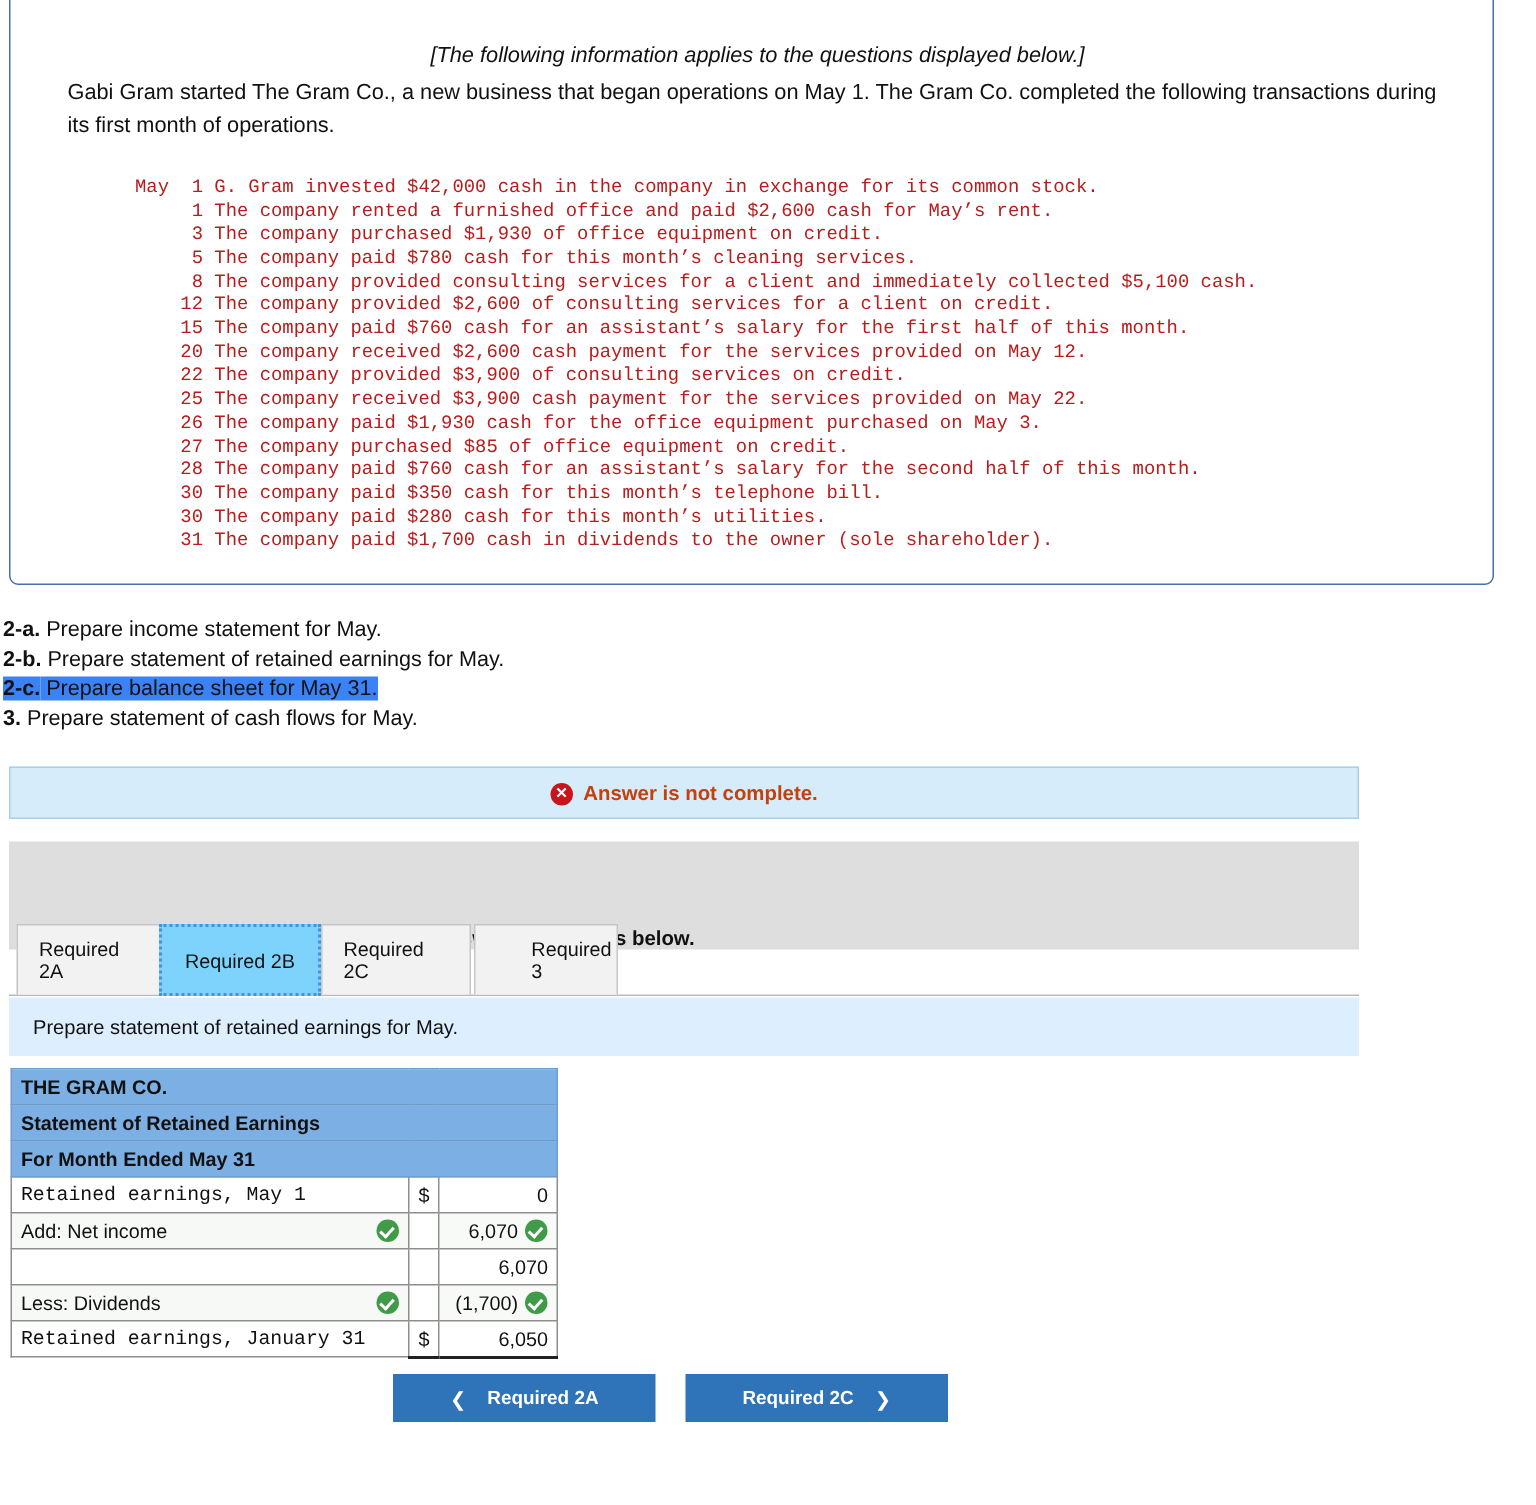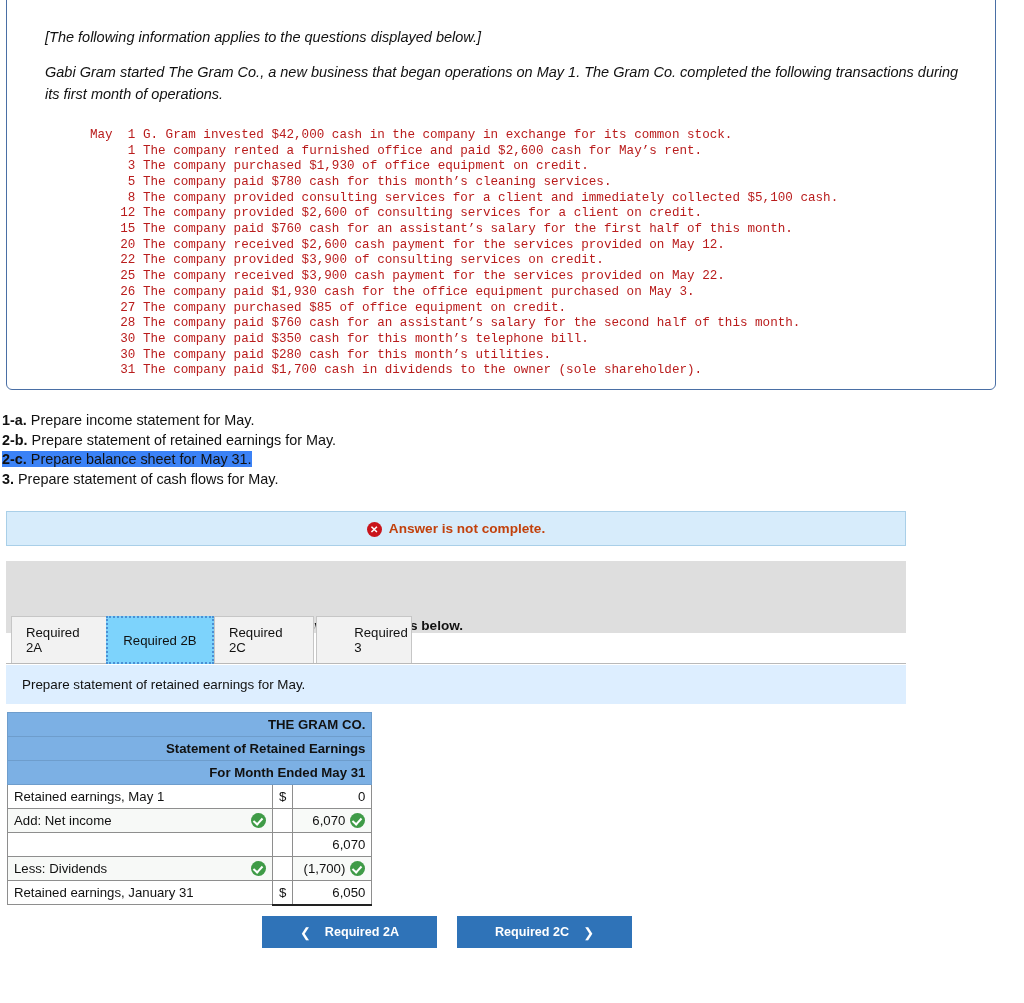--- a/index.html
+++ b/index.html
@@ -21,27 +21,27 @@
     border-radius: 6px;
     background: #ffffff;
     padding: 18px 30px 10px 38px;
   }
   .info-italic {
     font-size: 14.5px;
     font-style: italic;
     color: #111;
     margin-top: 18px;
     line-height: 1.4;
+    text-align: center;
   }
   .info-para {
     font-size: 14.5px;
     line-height: 1.5;
-    margin-top: 15px;
+    margin-top: 5px;
     max-width: 920px;
-    font-style: italic;
   }
   .txn-block {
     font-family: "Liberation Mono", monospace;
     font-size: 12.6px;
     line-height: 15.7px;
     white-space: pre;
     margin-top: 22px;
     color: #b91c1c;
     margin-left: 45px;
   }
@@ -158,27 +158,27 @@
   .fin-table td {
     border: 1px solid #8e8e8e;
     height: 24px;
     padding: 0 6px;
     vertical-align: middle;
     color: #111;
   }
   .fin-table .hdr {
     background: #7cb0e4;
     font-weight: bold;
-    text-align: right;
+    text-align: left;
     border: 1px solid #6e9dcc;
     height: 24px;
     margin-left: 44px;
   }
   .c-label { width: 265px; background: #f7f9f7; position: relative; }
-  .c-label.plain { background: #ffffff; }
+  .c-label.plain { background: #ffffff; font-family: Liberation Mono, monospace; }
   .c-dollar { width: 18px; text-align: left; padding-right: 0; padding-left: 5px; border-right: none; }
   .c-amt { width: 79px; text-align: right; padding-right: 6px; border-left: none; background: #f8faf8; }
   .c-amt.plain { background: #ffffff; }
 
   .check {
     display: inline-block;
     width: 15px; height: 15px;
     border-radius: 50%;
     background: #3f9b47;
     position: relative;
@@ -247,21 +247,21 @@
     26 The company paid $1,930 cash for the office equipment purchased on May 3.
     27 The company purchased $85 of office equipment on credit.
     28 The company paid $760 cash for an assistant’s salary for the second half of this month.
     30 The company paid $350 cash for this month’s telephone bill.
     30 The company paid $280 cash for this month’s utilities.
     31 The company paid $1,700 cash in dividends to the owner (sole shareholder).</div>
 </div>
 
 <div class="req-list">
   <div class="req-line">
-    <b>1-a.</b><span class="req-text"> Prepare income statement for May.</span>
+    <b>2-a.</b><span class="req-text"> Prepare income statement for May.</span>
   </div>
   <div class="req-line">
     <b>2-b.</b><span class="req-text"> Prepare statement of retained earnings for May.</span>
   </div>
   <div class="req-line highlight">
     <b>2-c.</b><span class="req-text"> Prepare balance sheet for May 31.</span>
   </div>
   <div class="req-line">
     <b>3.</b><span class="req-text"> Prepare statement of cash flows for May.</span>
   </div>

